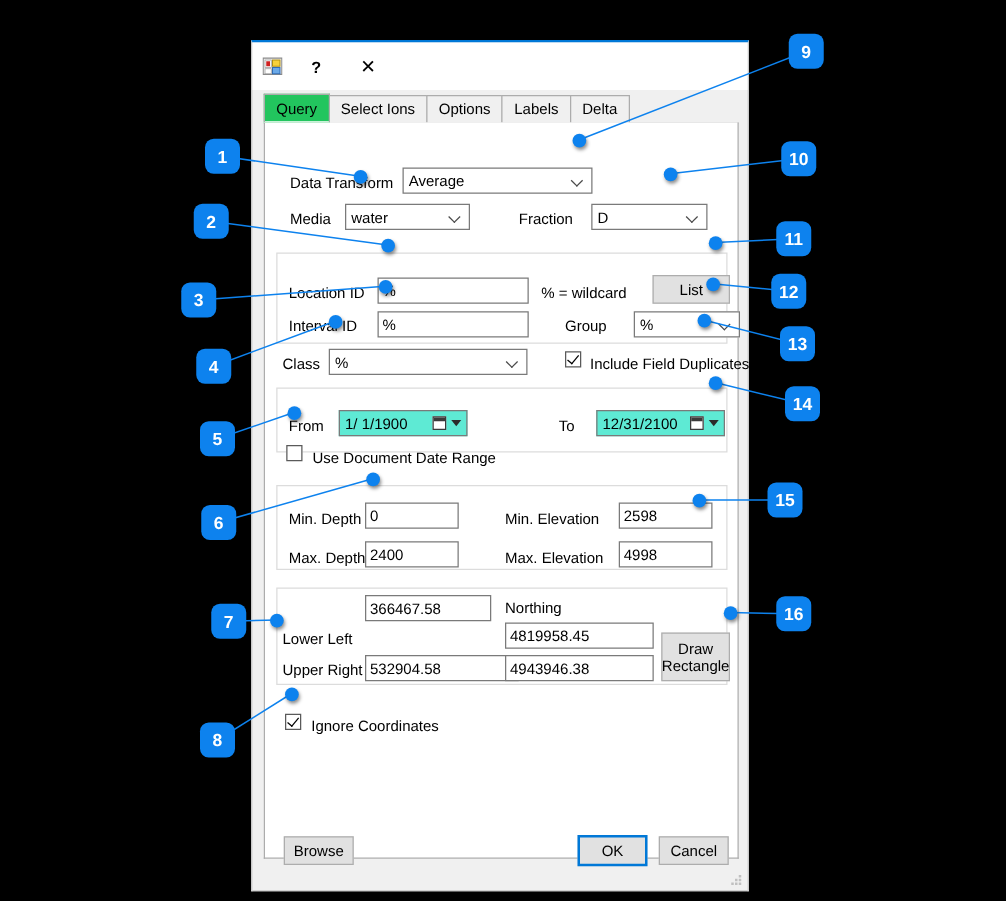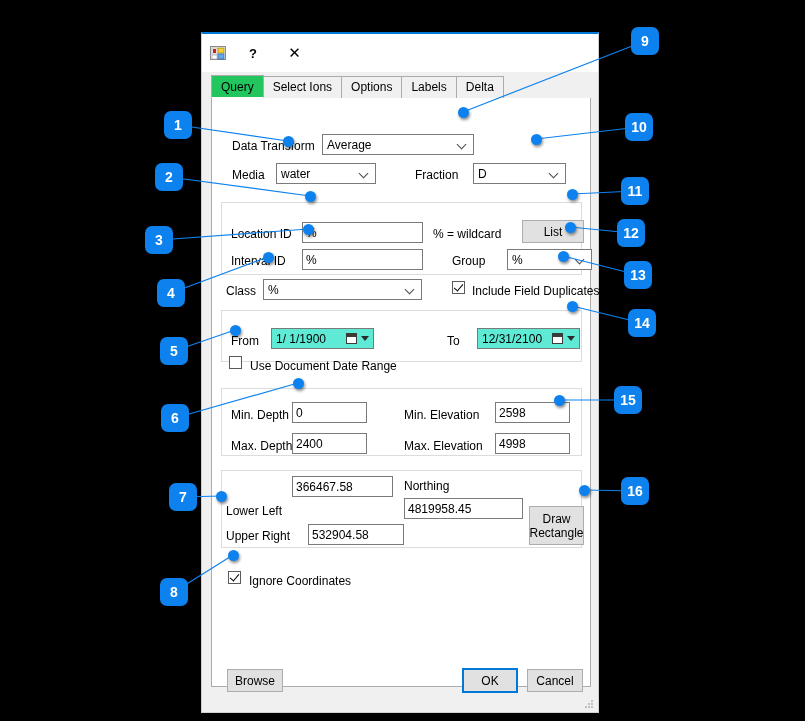--- a/index.html
+++ b/index.html
@@ -271,21 +271,22 @@
 
     <div class="grp" style="left:9px;top:372px;width:361px;height:78px;"></div>
     <span class="lbl" style="left:80px;top:381px;font-weight:bold;">Easting</span>
     <span class="lbl" style="left:192px;top:381px;">Northing</span>
 
     <span class="lbl" style="left:14px;top:406px;">Lower Left</span>
     <input class="txt" style="left: 80px; top: 378px; width: 101px;" value="366467.58">
     <input class="txt" style="left: 192px; top: 400px; width: 119px;" value="4819958.45">
 
     <span class="lbl" style="left:14px;top:431px;">Upper Right</span>
-    <input class="txt" style="left: 96px; top: 426px; width: 96px;" value="532904.58">
+    <input class="txt" style="left: 80px; top: 426px; width: 123px;" value="532904.58">
+    <input class="txt" style="left: 192px; top: 426px; width: 119px;" value="4943946.38">
 
     <div class="btn" style="left:317px;top:408px;width:55px;height:39px;flex-direction:column;">
       <span>Draw</span>
       <span>Rectangle</span>
     </div>
 
     <div class="chk checked" style="left:16px;top:473px;"></div>
     <span class="lbl" style="left:37px;top:476px;">Ignore Coordinates</span>
   </div>
 

